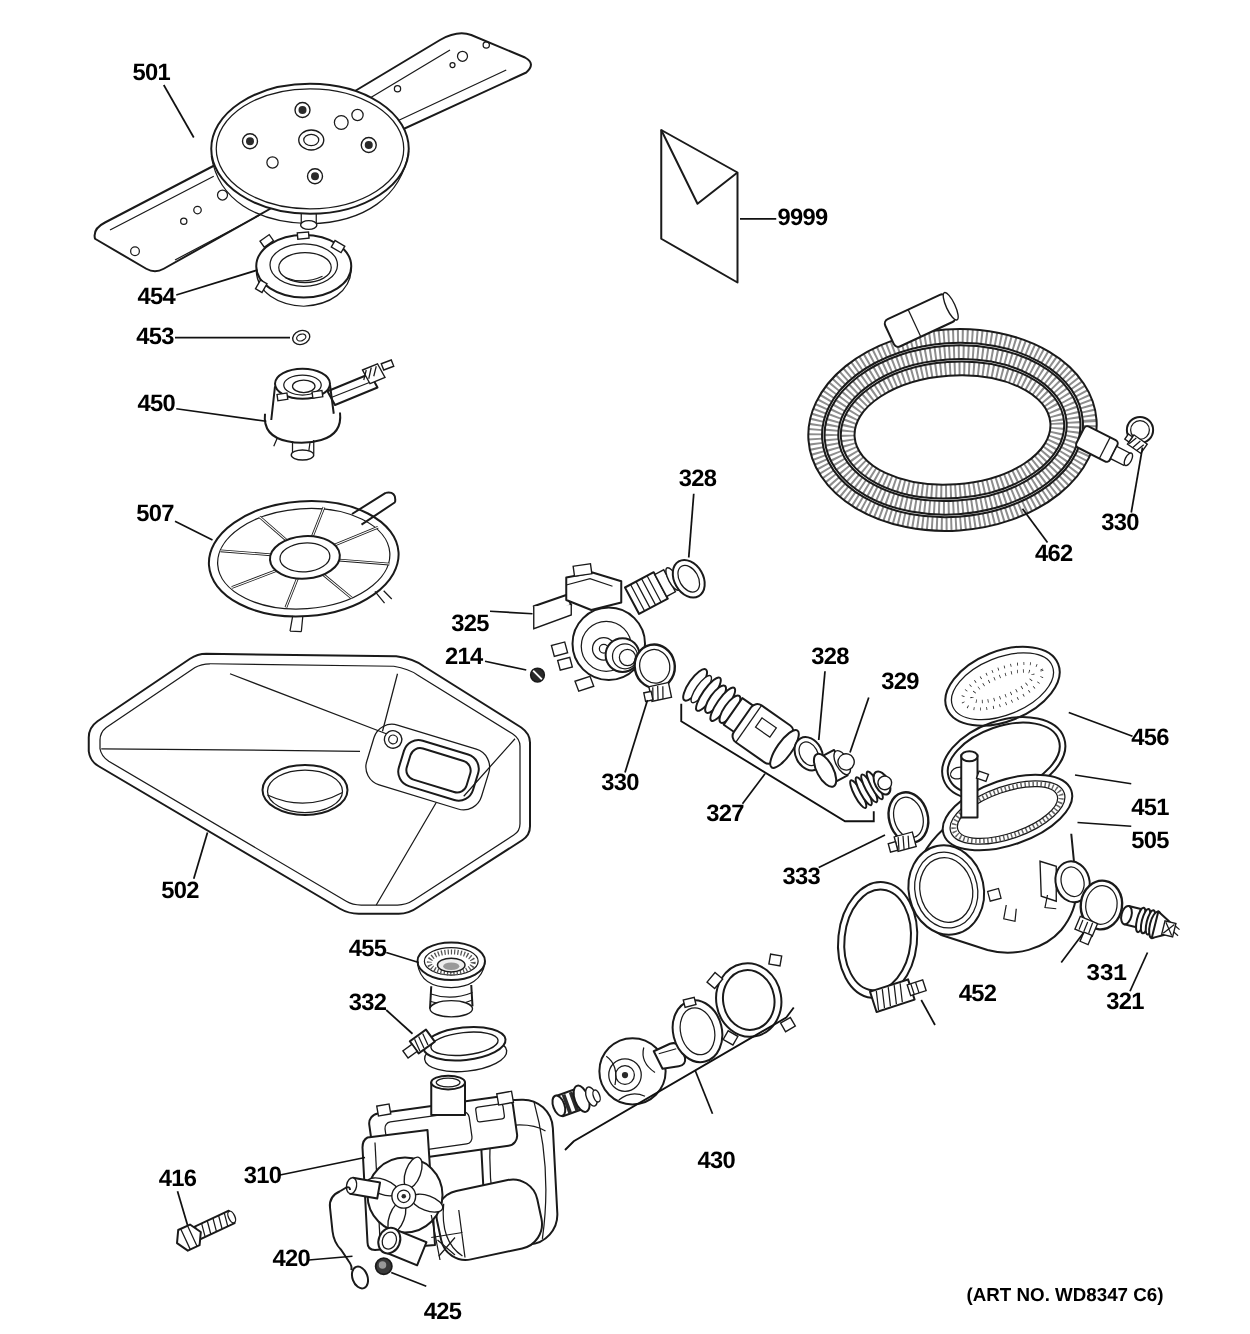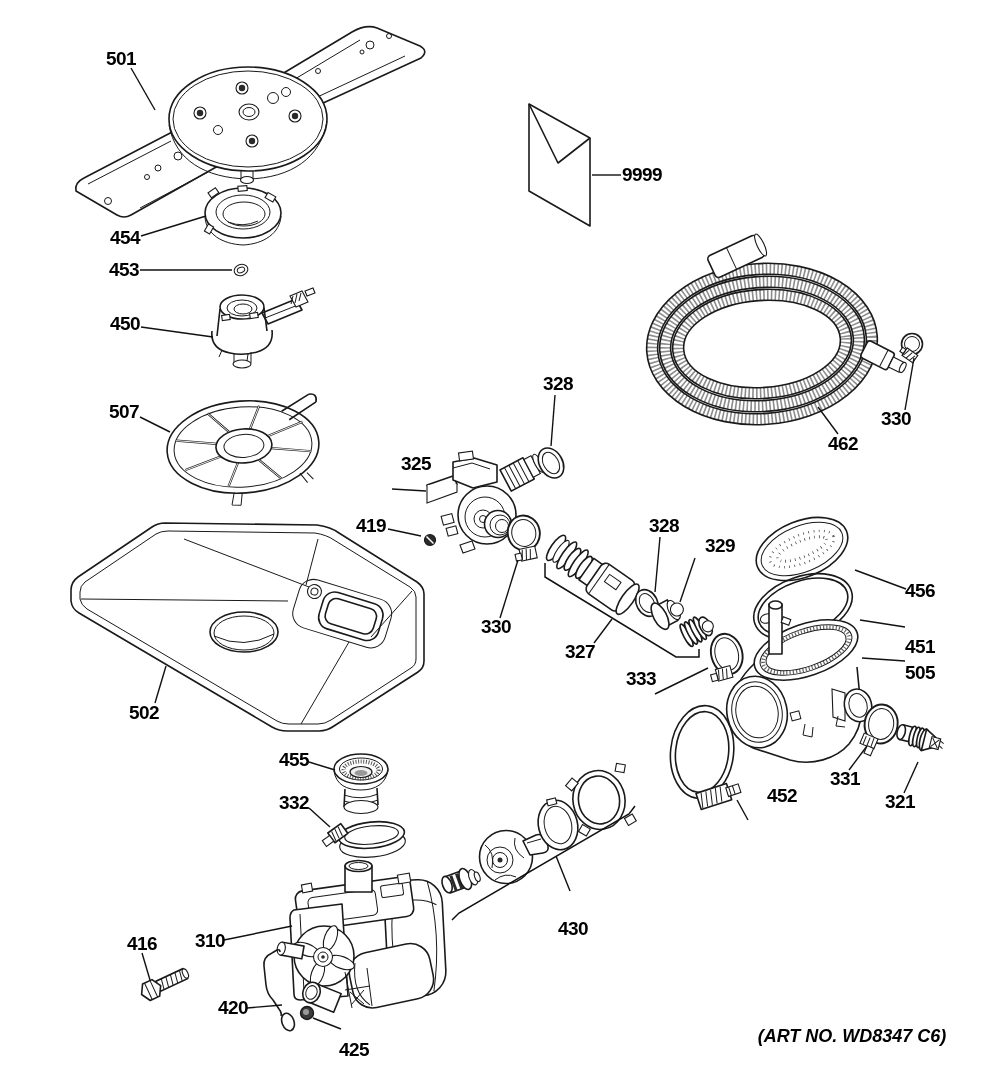--- a/index.html
+++ b/index.html
@@ -3,21 +3,21 @@
 <meta charset="utf-8">
 <style>
   html,body{margin:0;padding:0;background:#fff;}
   #page{position:relative;width:1000px;height:1067px;background:#fff;overflow:hidden;
         font-family:"Liberation Sans",sans-serif;}
   #art,#overlay-svg{position:absolute;left:0;top:0;}
   #labels{position:absolute;left:0;top:0;width:1000px;height:1067px;pointer-events:none;}
   .callout{position:absolute;transform:translate(-50%,-50%);
            font-weight:bold;font-size:19px;letter-spacing:-0.6px;color:#000;white-space:nowrap;}
   #art-no{position:absolute;transform:translate(-50%,-50%);
-          font-weight:bold;font-size:18px;color:#000;white-space:nowrap;font-style:italic;}
+          font-weight:bold;font-size:15px;color:#000;white-space:nowrap;}
   
   .s  {stroke:#1a1a1a;stroke-width:1.6;fill:#fff;stroke-linejoin:round;}
   .s2 {stroke:#1a1a1a;stroke-width:1.9;fill:#fff;stroke-linejoin:round;}
   .sn {stroke:#1a1a1a;stroke-width:1.6;fill:none;stroke-linejoin:round;}
   .t  {stroke:#1a1a1a;stroke-width:1;fill:none;}
   .tw {stroke:#1a1a1a;stroke-width:1.1;fill:#fff;}
   .d  {fill:#2a2a2a;stroke:none;}
   #leader-layer line{stroke:#111;stroke-width:1.4;}
   #leader-layer polyline{stroke:#111;stroke-width:1.5;fill:none;}
 </style>
@@ -498,31 +498,31 @@
       <div class="callout" style="left: 121px; top: 59px;">501</div>
       <div class="callout" style="left: 125px; top: 238px; text-align: center;">454</div>
       <div class="callout" style="left: 124px; top: 270px;">453</div>
       <div class="callout" style="left: 125px; top: 324px;">450</div>
       <div class="callout" style="left: 124px; top: 412px;">507</div>
       <div class="callout" style="left: 144px; top: 713px;">502</div>
       <div class="callout" style="left: 642px; top: 175px;">9999</div>
       <div class="callout" style="left: 843px; top: 444px;">462</div>
       <div class="callout" style="left: 896px; top: 419px;">330</div>
       <div class="callout" style="left: 558px; top: 384px;">328</div>
-      <div class="callout" style="left: 376px; top: 464px; margin-left: 40px;">325</div>
-      <div class="callout" style="left: 371px; top: 526px;">419</div>
+      <div class="callout" style="left: 376px; top: 500px;">325</div>
+      <div class="callout" style="left: 371px; top: 526px;">214</div>
       <div class="callout" style="left: 496px; top: 627px;">330</div>
       <div class="callout" style="left: 580px; top: 652px;">327</div>
       <div class="callout" style="left: 664px; top: 526px;">328</div>
       <div class="callout" style="left: 720px; top: 546px;">329</div>
-      <div class="callout" style="left: 641px; top: 679px;">333</div>
+      <div class="callout" style="left: 641px; top: 702px;">333</div>
       <div class="callout" style="left: 920px; top: 591px;">456</div>
       <div class="callout" style="left: 920px; top: 628px; margin-top: 19px;">451</div>
       <div class="callout" style="left: 920px; top: 662px; margin-top: 11px;">505</div>
-      <div class="callout" style="left: 845px; top: 779px;">331</div>
+      <div class="callout" style="left: 885px; top: 779px; font-family: Liberation Mono, monospace;">331</div>
       <div class="callout" style="left: 900px; top: 802px;">321</div>
       <div class="callout" style="left: 754px; top: 796px; margin-left: 28px;">452</div>
       <div class="callout" style="left: 294px; top: 760px;">455</div>
       <div class="callout" style="left: 294px; top: 803px;">332</div>
       <div class="callout" style="left: 210px; top: 941px;">310</div>
       <div class="callout" style="left: 142px; top: 944px;">416</div>
       <div class="callout" style="left: 233px; top: 1008px;">420</div>
       <div class="callout" style="left: 354px; top: 1034px; margin-top: 16px;">425</div>
       <div class="callout" style="left: 573px; top: 901px; margin-top: 28px;">430</div>
     </div>

